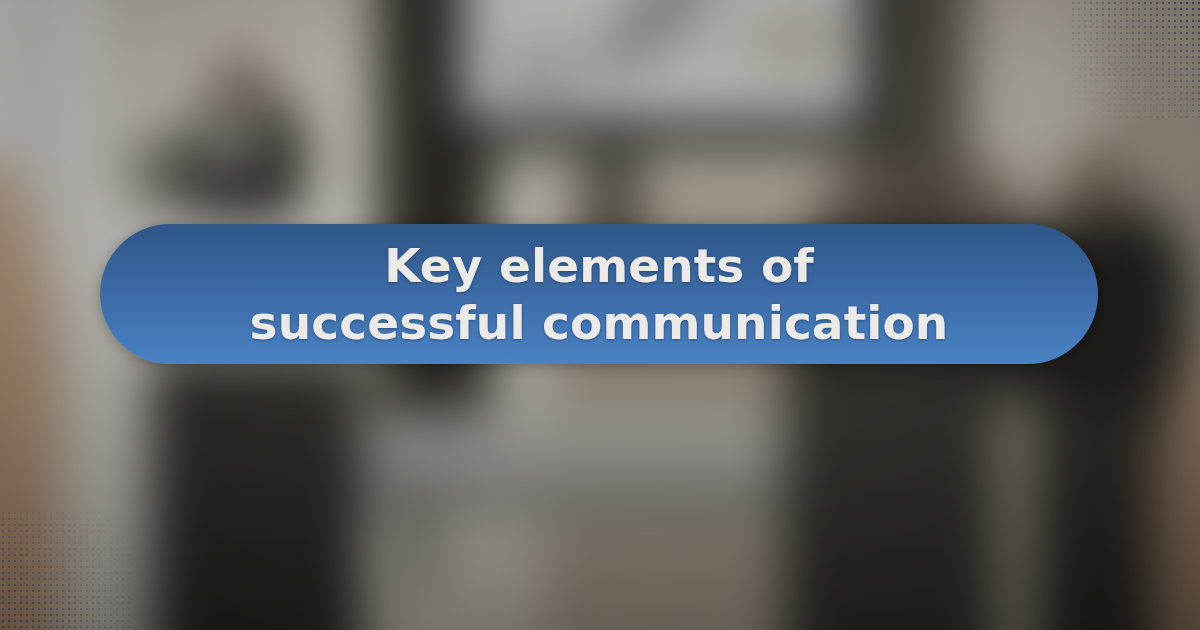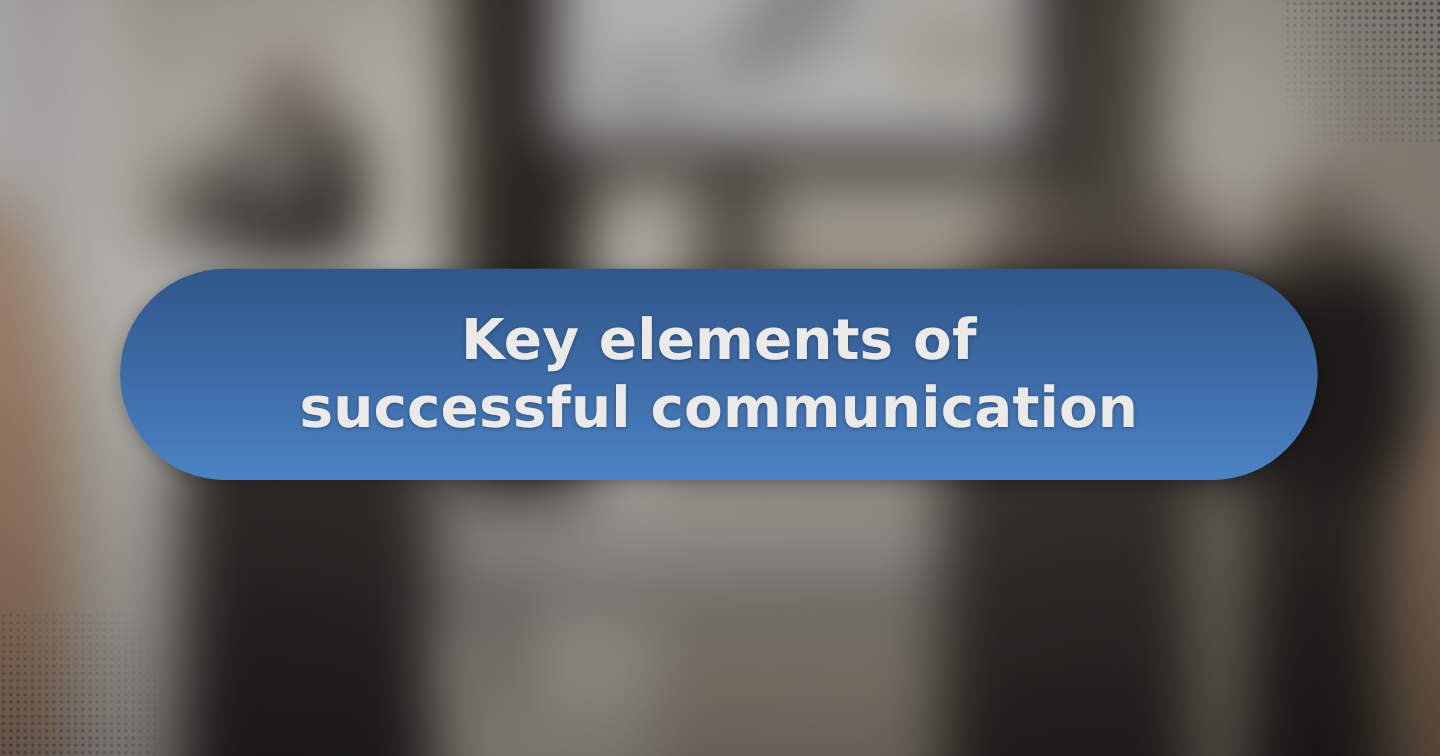--- a/index.html
+++ b/index.html
@@ -137,21 +137,21 @@
     -webkit-mask-image: linear-gradient(45deg, #000 0%, rgba(0,0,0,.25) 55%, rgba(0,0,0,0) 95%);
             mask-image: linear-gradient(45deg, #000 0%, rgba(0,0,0,.25) 55%, rgba(0,0,0,0) 95%);
   }
 
   
   #title-pill {
     position: absolute;
     left: 100px;
     top: 224px;
     width: 998px;
-    height: 176px;
+    height: 140px;
     border-radius: 88px;
     display: flex;
     align-items: center;
     justify-content: center;
     box-shadow: 0 2px 14px rgba(0,0,0,.30);
   }
   #title-text {
     margin: 0;
     text-align: center;
     font-size: 47px;

